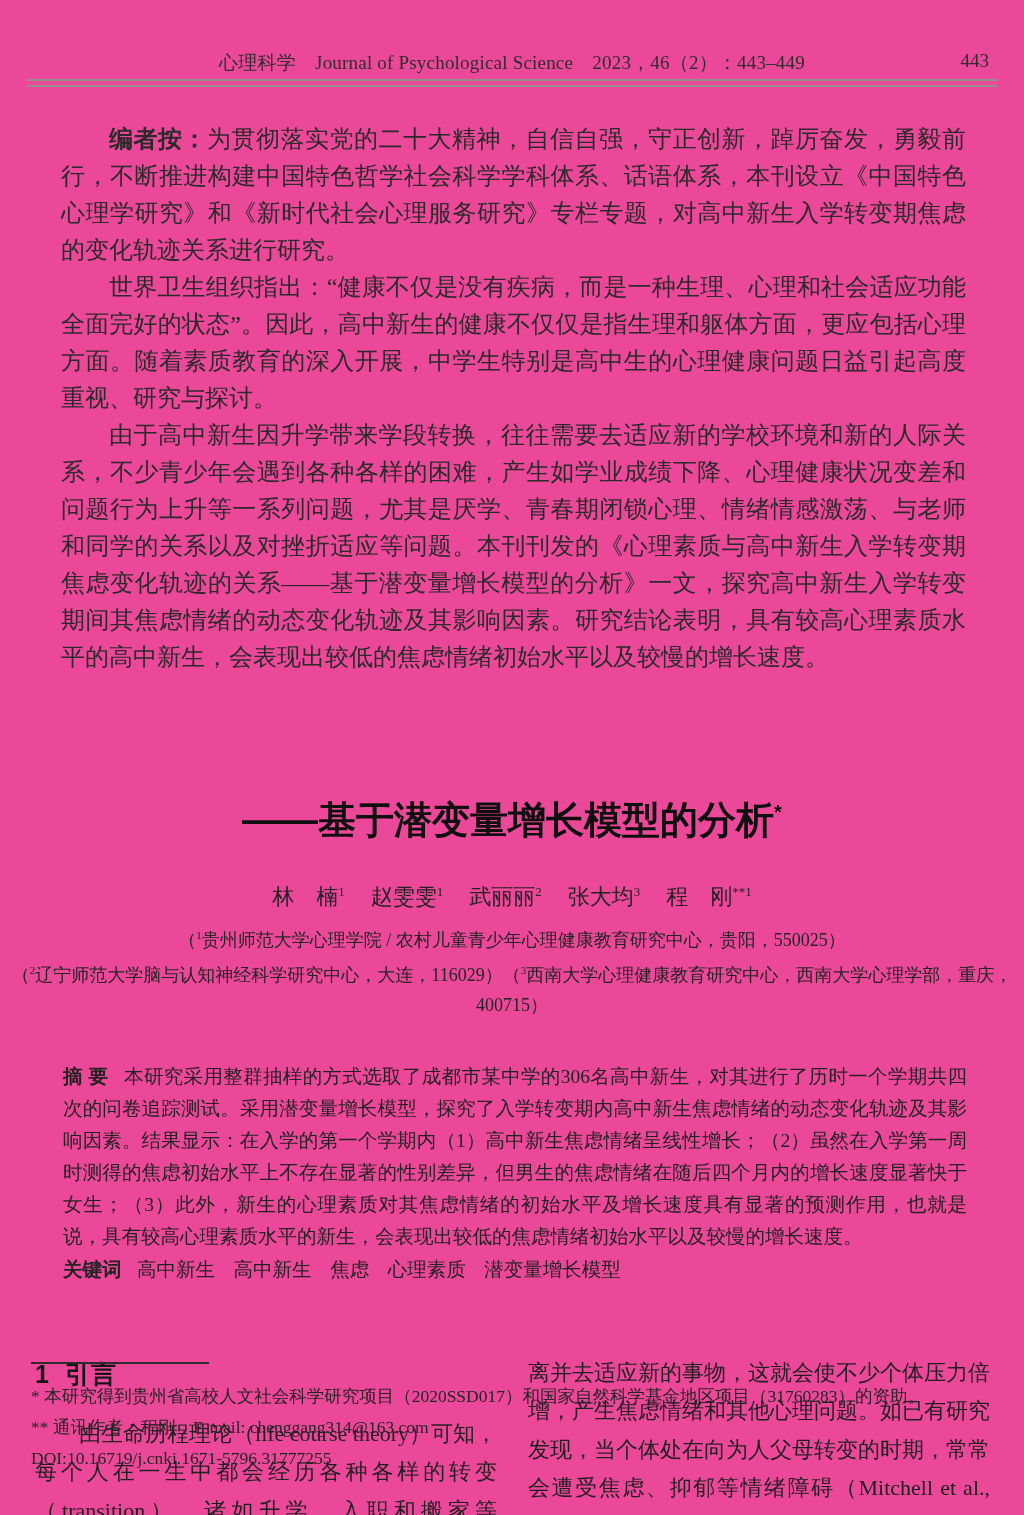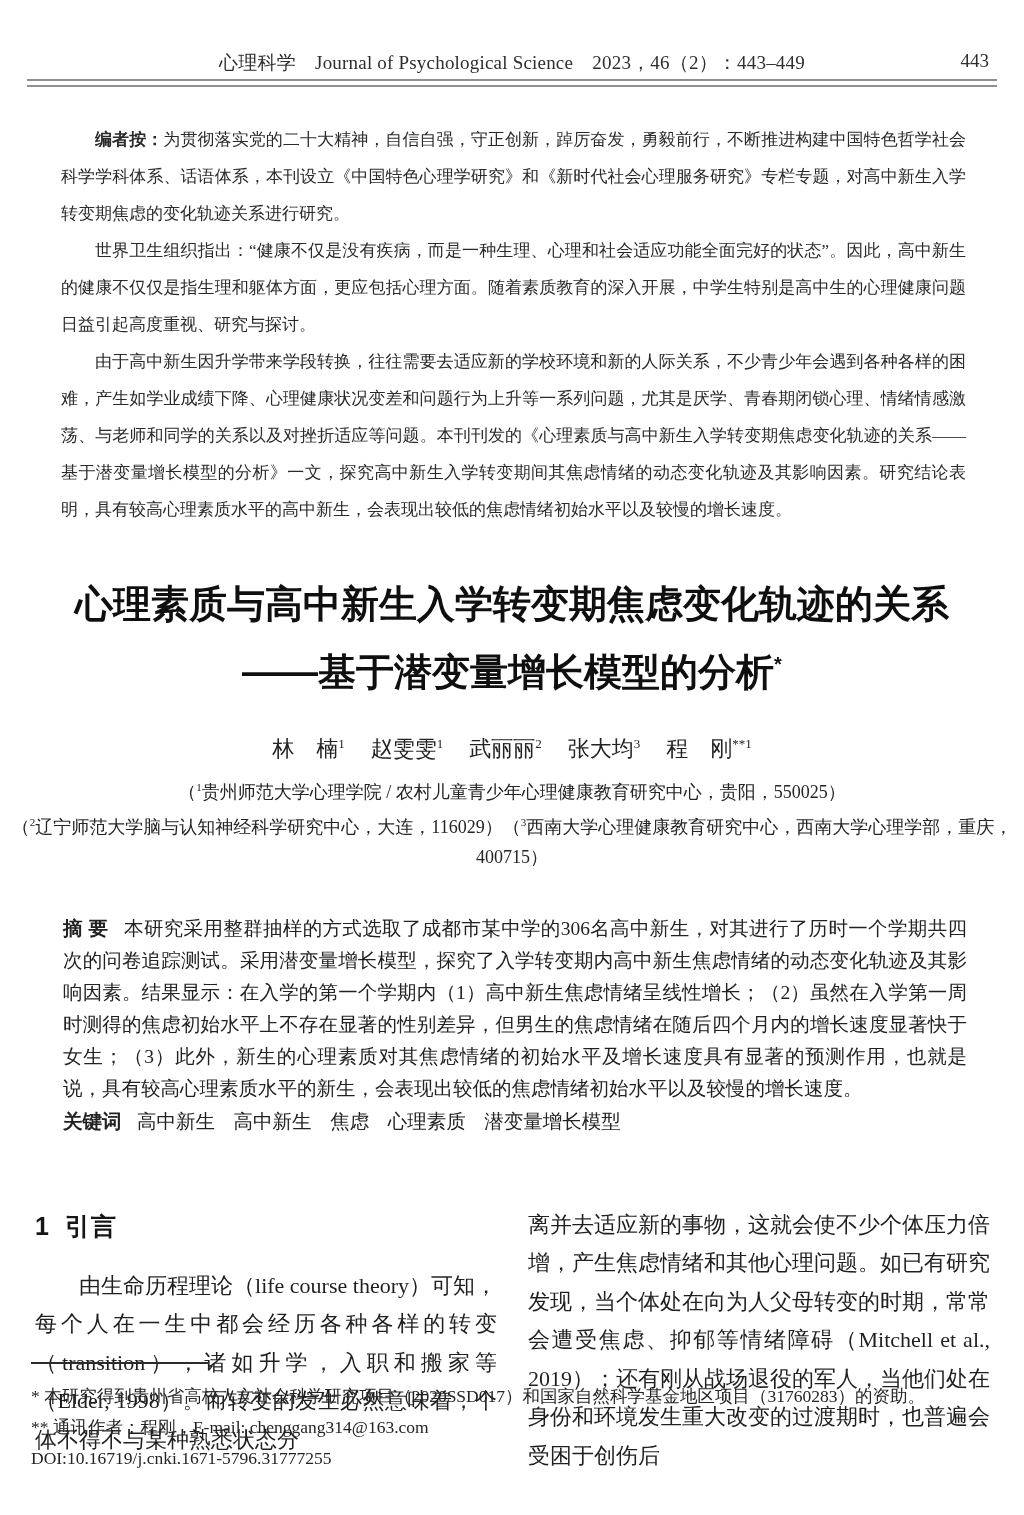--- a/index.html
+++ b/index.html
@@ -1,33 +1,33 @@
 <!DOCTYPE html>
 <html><head>
 <meta charset="utf-8">
 <style>
   html,body{margin:0;padding:0;background:#e8e8e8;}
   .page{
-    width:1024px;height:1515px;margin:0 auto;background:#ffffff;
+    width:1024px;height:1515px;margin:0 auto;background:#ec4899;
     position:relative;color:#1d1d1d;
     font-family:"Liberation Serif","DejaVu Serif",serif;
     overflow:hidden;box-sizing:border-box;
   }
   
   .header{position:relative;margin:50px 27px 0 27px;height:26px;font-size:19px;color:#2e2e2e;}
   .journal-line{display:block;text-align:center;letter-spacing:.2px;}
   .pageno{position:absolute;right:8px;top:0;font-size:19px;}
   .double-rule{margin:3px 27px 0 27px;height:4px;
     border-top:2px solid #8f8f8f;border-bottom:2px solid #8f8f8f;}
   
   .column-tag{margin:24px 36px 0 0;text-align:right;
     font-family:"Liberation Sans","DejaVu Sans",sans-serif;
     font-weight:700;font-size:22px;color:#111;}
   
-  .editor-note{margin:34px 58px 0 61px;font-size:17px;line-height:37px;
+  .editor-note{margin:34px 58px 0 61px;font-size:24px;line-height:37px;
     text-align:justify;color:#2a2a2a;}
   .note-p{margin:0;text-indent:2em;}
   .note-p .lead{font-weight:700;}
   
   .title{margin:46px 10px 0 10px;text-align:center;
     font-family:"Liberation Sans","DejaVu Sans",sans-serif;
     font-weight:700;font-size:38px;line-height:60px;color:#0f0f0f;}
   .title sup{font-size:20px;font-weight:700;}
   
   .authors{margin-top:32px;text-align:center;font-size:22px;color:#222;}
@@ -66,21 +66,21 @@
   <div class="double-rule"></div>
 
 
   <div class="editor-note" id="editor-note">
       <p class="note-p"><b class="lead">编者按：</b>为贯彻落实党的二十大精神，自信自强，守正创新，踔厉奋发，勇毅前行，不断推进构建中国特色哲学社会科学学科体系、话语体系，本刊设立《中国特色心理学研究》和《新时代社会心理服务研究》专栏专题，对高中新生入学转变期焦虑的变化轨迹关系进行研究。</p>
       <p class="note-p">世界卫生组织指出：“健康不仅是没有疾病，而是一种生理、心理和社会适应功能全面完好的状态”。因此，高中新生的健康不仅仅是指生理和躯体方面，更应包括心理方面。随着素质教育的深入开展，中学生特别是高中生的心理健康问题日益引起高度重视、研究与探讨。</p>
       <p class="note-p">由于高中新生因升学带来学段转换，往往需要去适应新的学校环境和新的人际关系，不少青少年会遇到各种各样的困难，产生如学业成绩下降、心理健康状况变差和问题行为上升等一系列问题，尤其是厌学、青春期闭锁心理、情绪情感激荡、与老师和同学的关系以及对挫折适应等问题。本刊刊发的《心理素质与高中新生入学转变期焦虑变化轨迹的关系——基于潜变量增长模型的分析》一文，探究高中新生入学转变期间其焦虑情绪的动态变化轨迹及其影响因素。研究结论表明，具有较高心理素质水平的高中新生，会表现出较低的焦虑情绪初始水平以及较慢的增长速度。</p>
     </div>
 
   <h1 class="title">
-    <span>心理素质与高中新生入学转变期焦虑变化轨迹的关系</span><br>
+    <br>
     <span>——基于潜变量增长模型的分析</span><sup>*</sup>
   </h1>
 
   <div class="authors" id="authors"><span class="author">林　楠<sup>1</sup></span><span class="author">赵雯雯<sup>1</sup></span><span class="author">武丽丽<sup>2</sup></span><span class="author">张大均<sup>3</sup></span><span class="author">程　刚<sup>**1</sup></span></div>
 
   <div class="affils" id="affils">
       <div class="affil-line">（<sup>1</sup>贵州师范大学心理学院 / 农村儿童青少年心理健康教育研究中心，贵阳，550025）</div>
       <div class="affil-line">（<sup>2</sup>辽宁师范大学脑与认知神经科学研究中心，大连，116029）（<sup>3</sup>西南大学心理健康教育研究中心，西南大学心理学部，重庆，400715）</div>
     </div>
 

